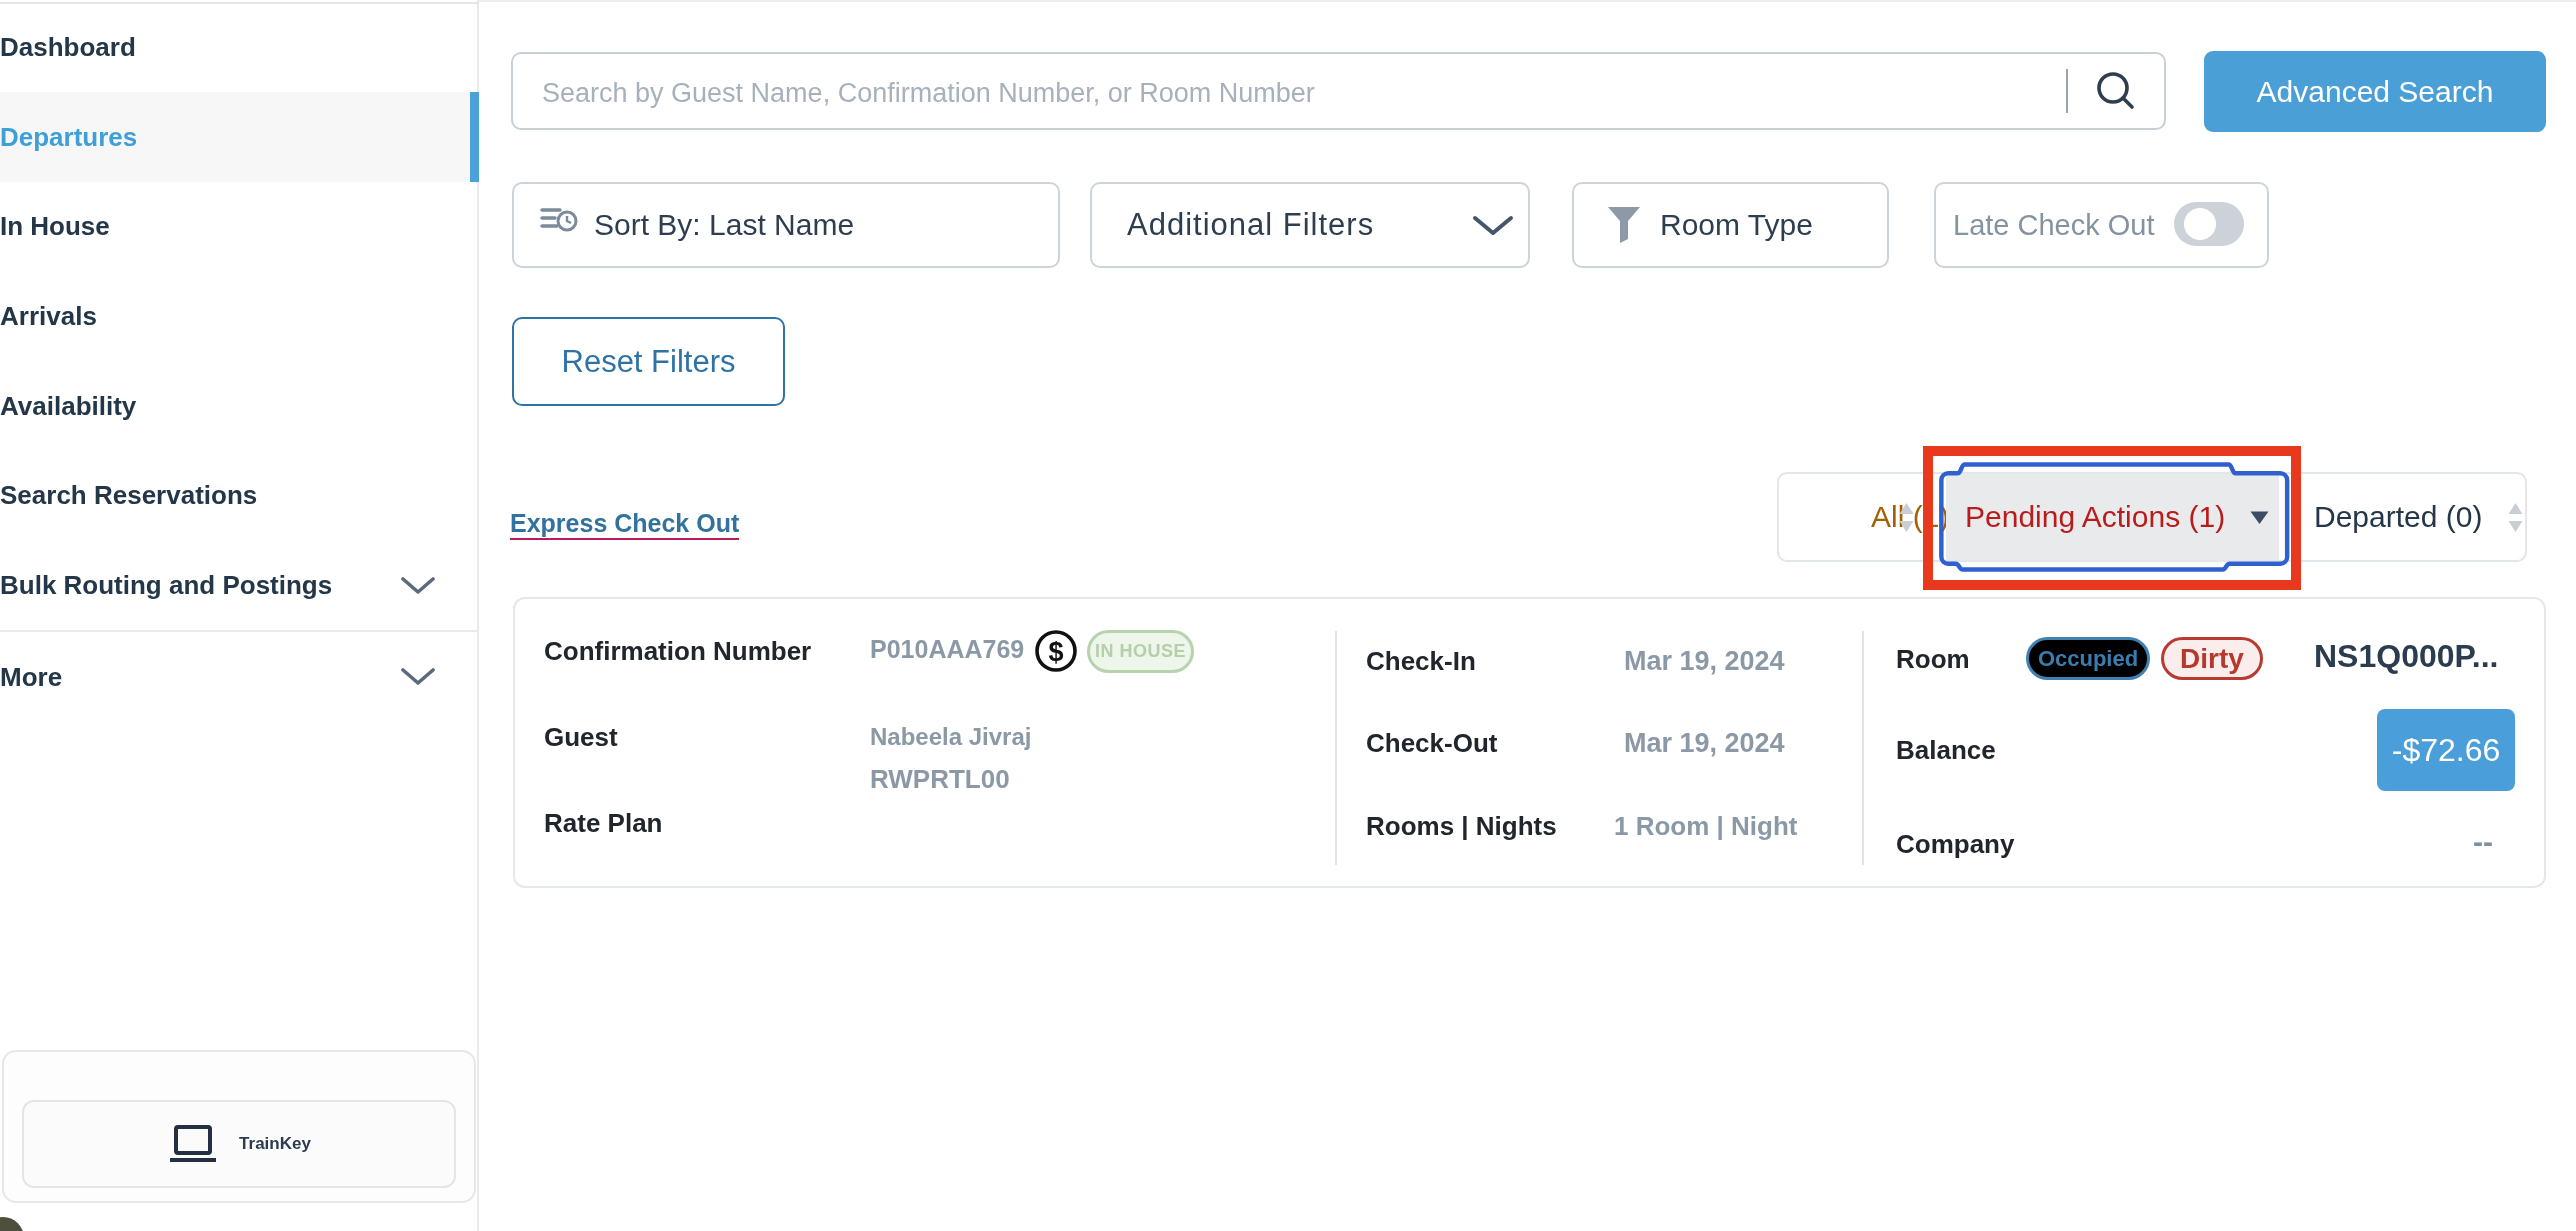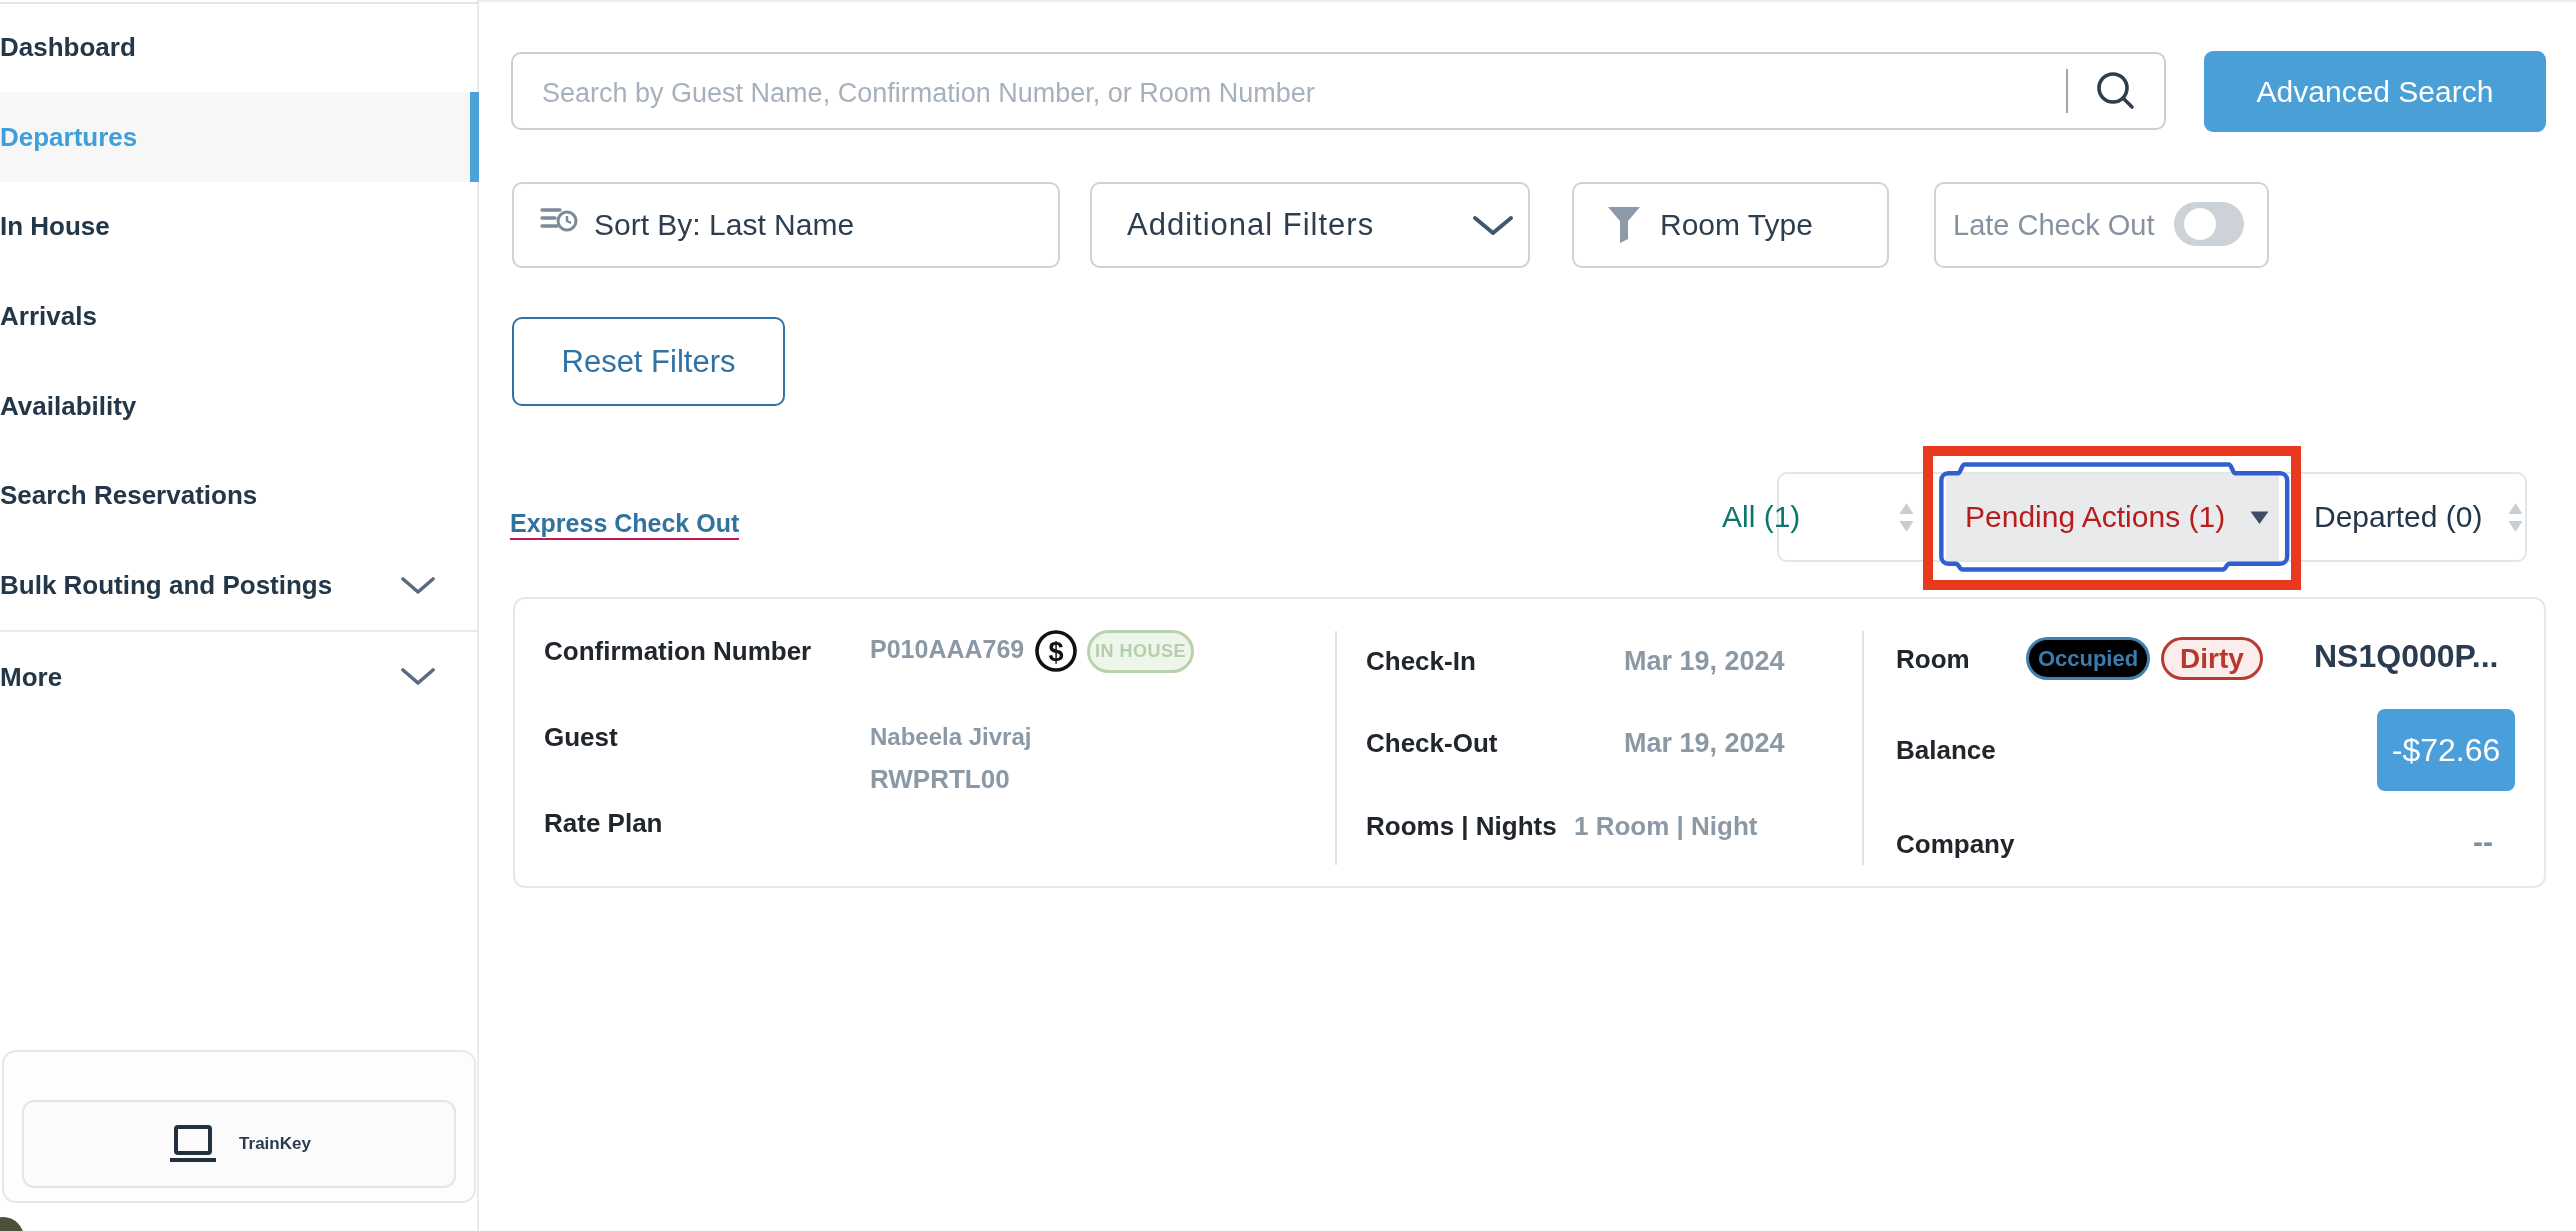--- a/index.html
+++ b/index.html
@@ -84,21 +84,21 @@
   <div class="box" style="left:1934px;top:182px;width:335px;height:86px;"></div>
   <div class="abs" style="left:1953px;top:204px;font-size:29px;color:#8593a0;height:42px;line-height:42px;">Late Check Out</div>
   <div class="abs" style="left:2174px;top:202px;width:70px;height:44px;border-radius:22px;background:#ccd2d8;"></div>
   <div class="abs" style="left:2184px;top:208px;width:32px;height:32px;border-radius:50%;background:#fff;"></div>
 
   <div class="abs" style="left:512px;top:317px;width:273px;height:89px;border:2px solid #2f73a6;border-radius:10px;display:flex;align-items:center;justify-content:center;font-size:31px;color:#2f73a6;">Reset Filters</div>
 
   <div class="abs" style="left:510px;top:506px;font-size:25px;font-weight:700;color:#31729f;height:34px;line-height:34px;border-bottom:2px solid #be185d;padding-bottom:1px;">Express Check Out</div>
 
   <div class="abs" style="left:1777px;top:472px;width:750px;height:90px;border:2px solid #e3e6e8;border-radius:10px;background:#fff;"></div>
-  <div class="abs" style="left:1722px;top:496px;font-size:30px;color:#0f766e;height:42px;line-height:42px;">All (1)</div>
+  <div class="abs" style="left:1871px;top:496px;font-size:30px;color:#a16207;height:42px;line-height:42px;">All (1)</div>
   <svg class="abs" style="left:1899px;top:503px;" width="15" height="29" viewBox="0 0 15 29">
     <polygon points="7.5,0 14.5,11 0.5,11" fill="#c9ced4"></polygon>
     <polygon points="7.5,29 14.5,18 0.5,18" fill="#c9ced4"></polygon>
   </svg>
 
   <div class="abs" style="left:1946px;top:474px;width:333px;height:86px;background:#e9eaeb;"></div>
   <div class="abs" style="left:1965px;top:496px;font-size:30px;color:#b91c1c;height:42px;line-height:42px;">Pending Actions (1)</div>
   <svg class="abs" style="left:2249px;top:510px;" width="21" height="15" viewBox="0 0 21 15">
     <polygon points="1.5,1.5 19.5,1.5 10.5,14" fill="#3c4d63"></polygon>
   </svg>
@@ -144,21 +144,21 @@
   <div class="lbl" style="left:544px;top:716px;">Guest</div>
   <div class="val" style="left:870px;top:716px;font-size:24px;">Nabeela Jivraj</div>
   <div class="lbl" style="left:544px;top:802px;">Rate Plan</div>
   <div class="val" style="left:870px;top:758px;">RWPRTL00</div>
 
   <div class="lbl" style="left:1366px;top:640px;">Check-In</div>
   <div class="val" style="left:1624px;top:640px;font-size:27px;">Mar 19, 2024</div>
   <div class="lbl" style="left:1366px;top:722px;">Check-Out</div>
   <div class="val" style="left:1624px;top:722px;font-size:27px;">Mar 19, 2024</div>
   <div class="lbl" style="left:1366px;top:805px;">Rooms | Nights</div>
-  <div class="val" style="left:1574px;top:805px;">1 Room | Night</div>
+  <div class="val" style="left:1614px;top:805px;">1 Room | Night</div>
 
   <div class="lbl" style="left:1896px;top:638px;">Room</div>
   <div class="pill" style="left:2026px;top:637px;width:124px;height:43px;border:3px solid #4181b1;background:#000000;color:#3a7cad;font-size:22px;font-weight:700;">Occupied</div>
   <div class="pill" style="left:2161px;top:637px;width:102px;height:43px;border:3px solid #b93a30;background:#faedec;color:#b7382d;font-size:28px;font-weight:700;">Dirty</div>
   <div class="abs" style="left:2314px;top:634px;font-size:32px;font-weight:700;color:#2b3c50;height:44px;line-height:44px;">NS1Q000P...</div>
   <div class="lbl" style="left:1896px;top:729px;">Balance</div>
   <div class="abs" style="left:2377px;top:709px;width:138px;height:82px;border-radius:8px;background:#4a9ed9;display:flex;align-items:center;justify-content:center;font-size:32px;color:#fff;">-$72.66</div>
   <div class="lbl" style="left:1896px;top:823px;">Company</div>
   <div class="abs" style="left:2473px;top:821px;font-size:30px;font-weight:700;color:#7d8fa0;height:42px;line-height:42px;">--</div>
 

